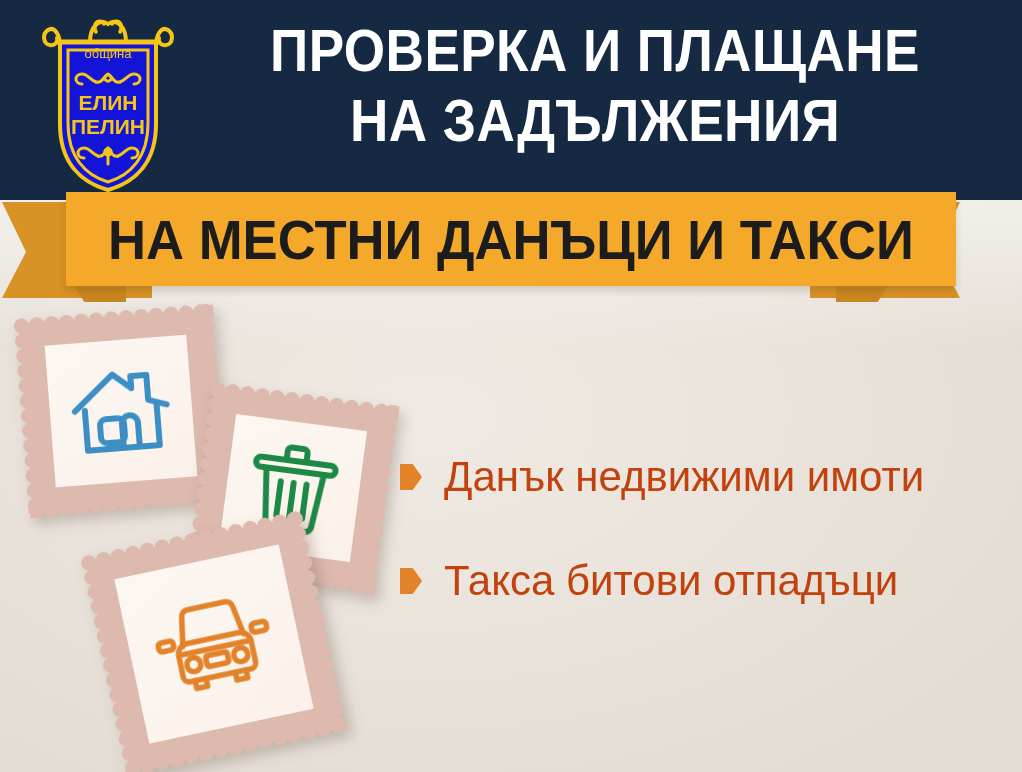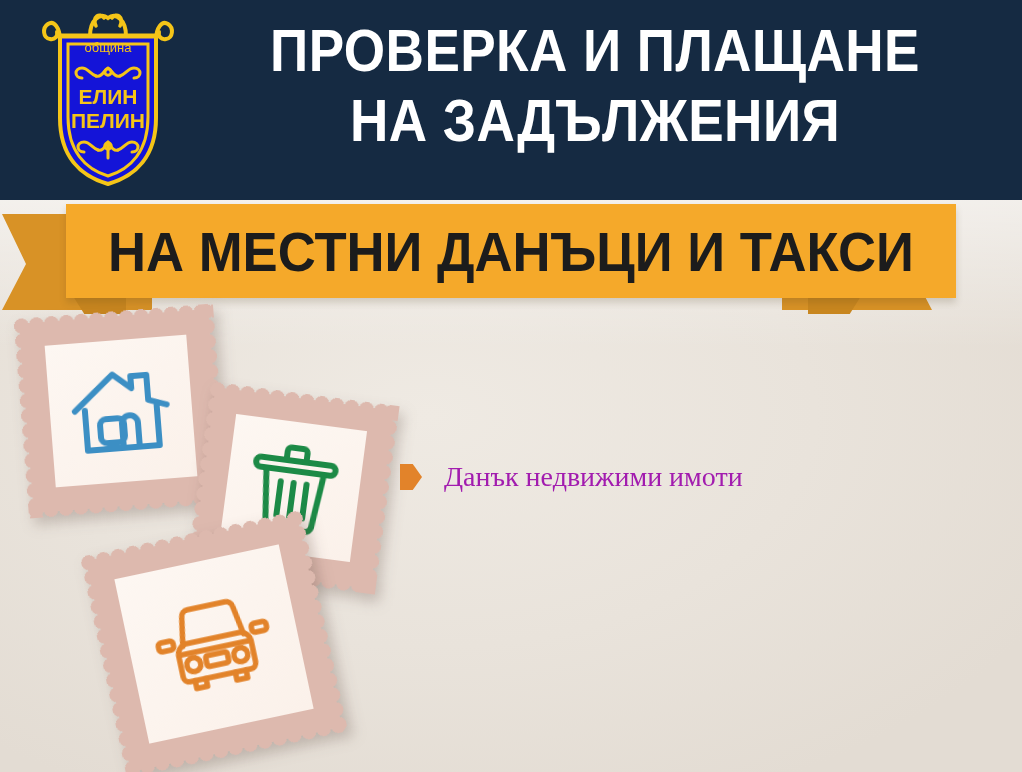--- a/index.html
+++ b/index.html
@@ -53,27 +53,27 @@
     line-height: 1.19;
     letter-spacing: .5px;
     transform: scaleX(.90);
     transform-origin: 50% 0;
     white-space: pre-line;
   }
 
   
   .emblem {
     position: absolute;
-    left: 38px; top: 6px;
+    left: 38px; top: 12px;
     width: 140px; height: 184px;
   }
   .emblem svg { display: block; width: 140px; height: 184px; }
 
   
-  .ribbon { position: absolute; left: 0; top: 200px; width: 934px; height: 118px; }
+  .ribbon { position: absolute; left: 0; top: 188px; width: 934px; height: 118px; padding-left: 28px; }
   .ribbon-tail {
     position: absolute;
     top: 14px;
     width: 150px; height: 96px;
     background: #d89226;
   }
   .ribbon-tail.left  { left: 2px;   clip-path: polygon(0 0, 100% 0, 100% 100%, 0 100%, 16% 52%); }
   .ribbon-tail.right { right: 2px;  clip-path: polygon(0 0, 100% 0, 84% 52%, 100% 100%, 0 100%); }
   .ribbon-fold {
     position: absolute;
@@ -146,23 +146,23 @@
     height: 104px;
   }
   .bullet-marker {
     flex: 0 0 auto;
     width: 22px; height: 26px;
     margin-right: 22px;
     background: #e2832a;
     clip-path: polygon(0 0, 58% 0, 100% 50%, 58% 100%, 0 100%);
   }
   .bullet-label {
-    font-family: Liberation Serif, serif;
-    font-size: 28px;
-    color: #a21caf;
+    font-family: Liberation Sans, sans-serif;
+    font-size: 42px;
+    color: #c2410c;
     line-height: 1;
     white-space: nowrap;
   }
 </style>
 </head>
 <body>
 
 <div id="poster">
 
   <div class="paper-bg"></div>
@@ -267,15 +267,19 @@
         </g>
       </svg>
     </div>
   </div>
 
   <div class="bullets">
     <div class="bullet-row">
       <span class="bullet-marker"></span>
       <span class="bullet-label">Данък недвижими имоти</span>
     </div>
+    <div class="bullet-row">
+      <span class="bullet-marker"></span>
+      <span class="bullet-label">Такса битови отпадъци</span>
+    </div>
   </div>
 
 </div>
 
 </body></html>

